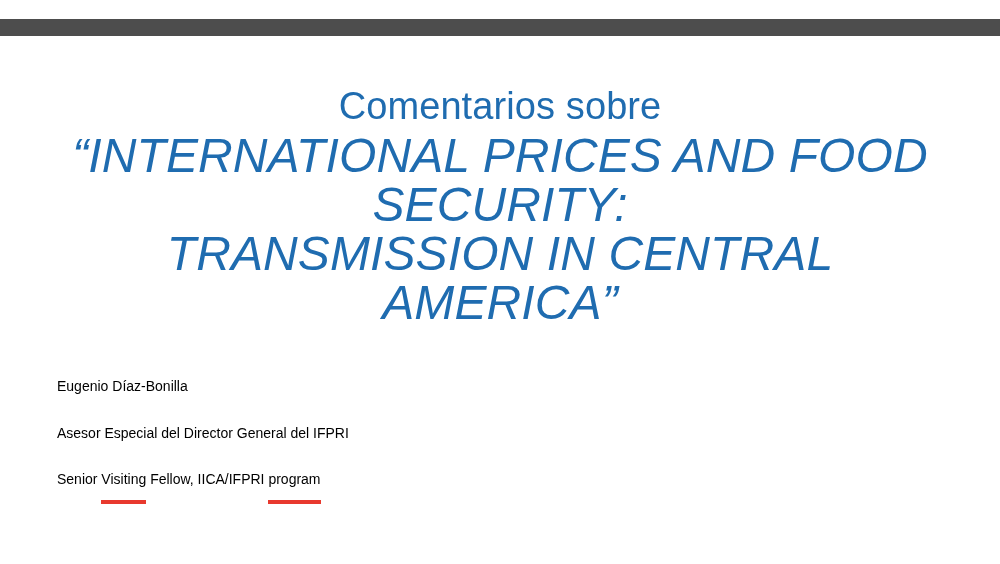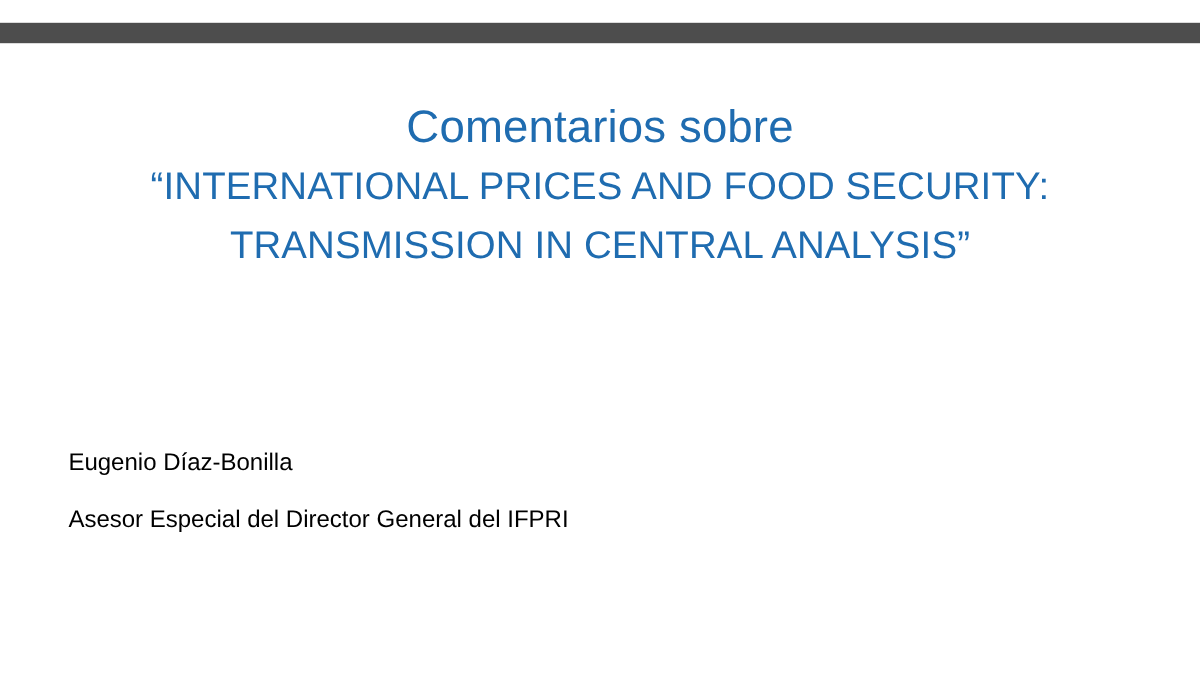--- a/index.html
+++ b/index.html
@@ -55,36 +55,37 @@
     font-weight: 400;
     letter-spacing: 0.1px;
   }
   .title-line-1 {
     font-size: 38px;
     line-height: 50px;
   }
   .title-line-2,
   .title-line-3,
   .title-line-4 {
-    font-size: 32px;
+    font-size: 48px;
     line-height: 49px;
+    font-style: italic;
   }
 
   
   .body-block {
     position: absolute;
     top: 344px;
     left: 57px;
     width: 700px;
     text-align: left;
   }
   .body-line {
     color: #000000;
     font-family: "Liberation Sans", sans-serif;
-    font-size: 20px;
+    font-size: 14px;
     font-weight: 400;
     line-height: 46.5px;
     white-space: pre;
   }
   .body-line-author  { margin-bottom: 0; }
 
   
   .misspelled {
     position: relative;
     display: inline-block;
@@ -107,28 +108,29 @@
 </head>
 <body>
 
 <div class="slide">
 
   <div class="top-bar"></div>
 
   <div class="title-block">
     <div class="title-line title-line-1">Comentarios sobre</div>
     <div class="title-line title-line-2">“INTERNATIONAL PRICES AND FOOD SECURITY:</div>
-    <div class="title-line title-line-4">TRANSMISSION IN CENTRAL ANALYSIS”</div>
+    <div class="title-line title-line-4">TRANSMISSION IN CENTRAL AMERICA”</div>
   </div>
 
   <div class="body-block">
 
     <div class="body-line body-line-author">Eugenio Díaz-Bonilla</div>
 
     <div class="body-line">Asesor Especial del Director General del IFPRI</div>
 
+    <div class="body-line"><span>Senior </span><span class="misspelled">Visiting</span><span> Fellow, IICA/IFPRI </span><span class="misspelled">program</span><span> </span></div>
 
 
   </div>
 
   <div class="bottom-bar"></div>
 
 </div>
 
 </body></html>

